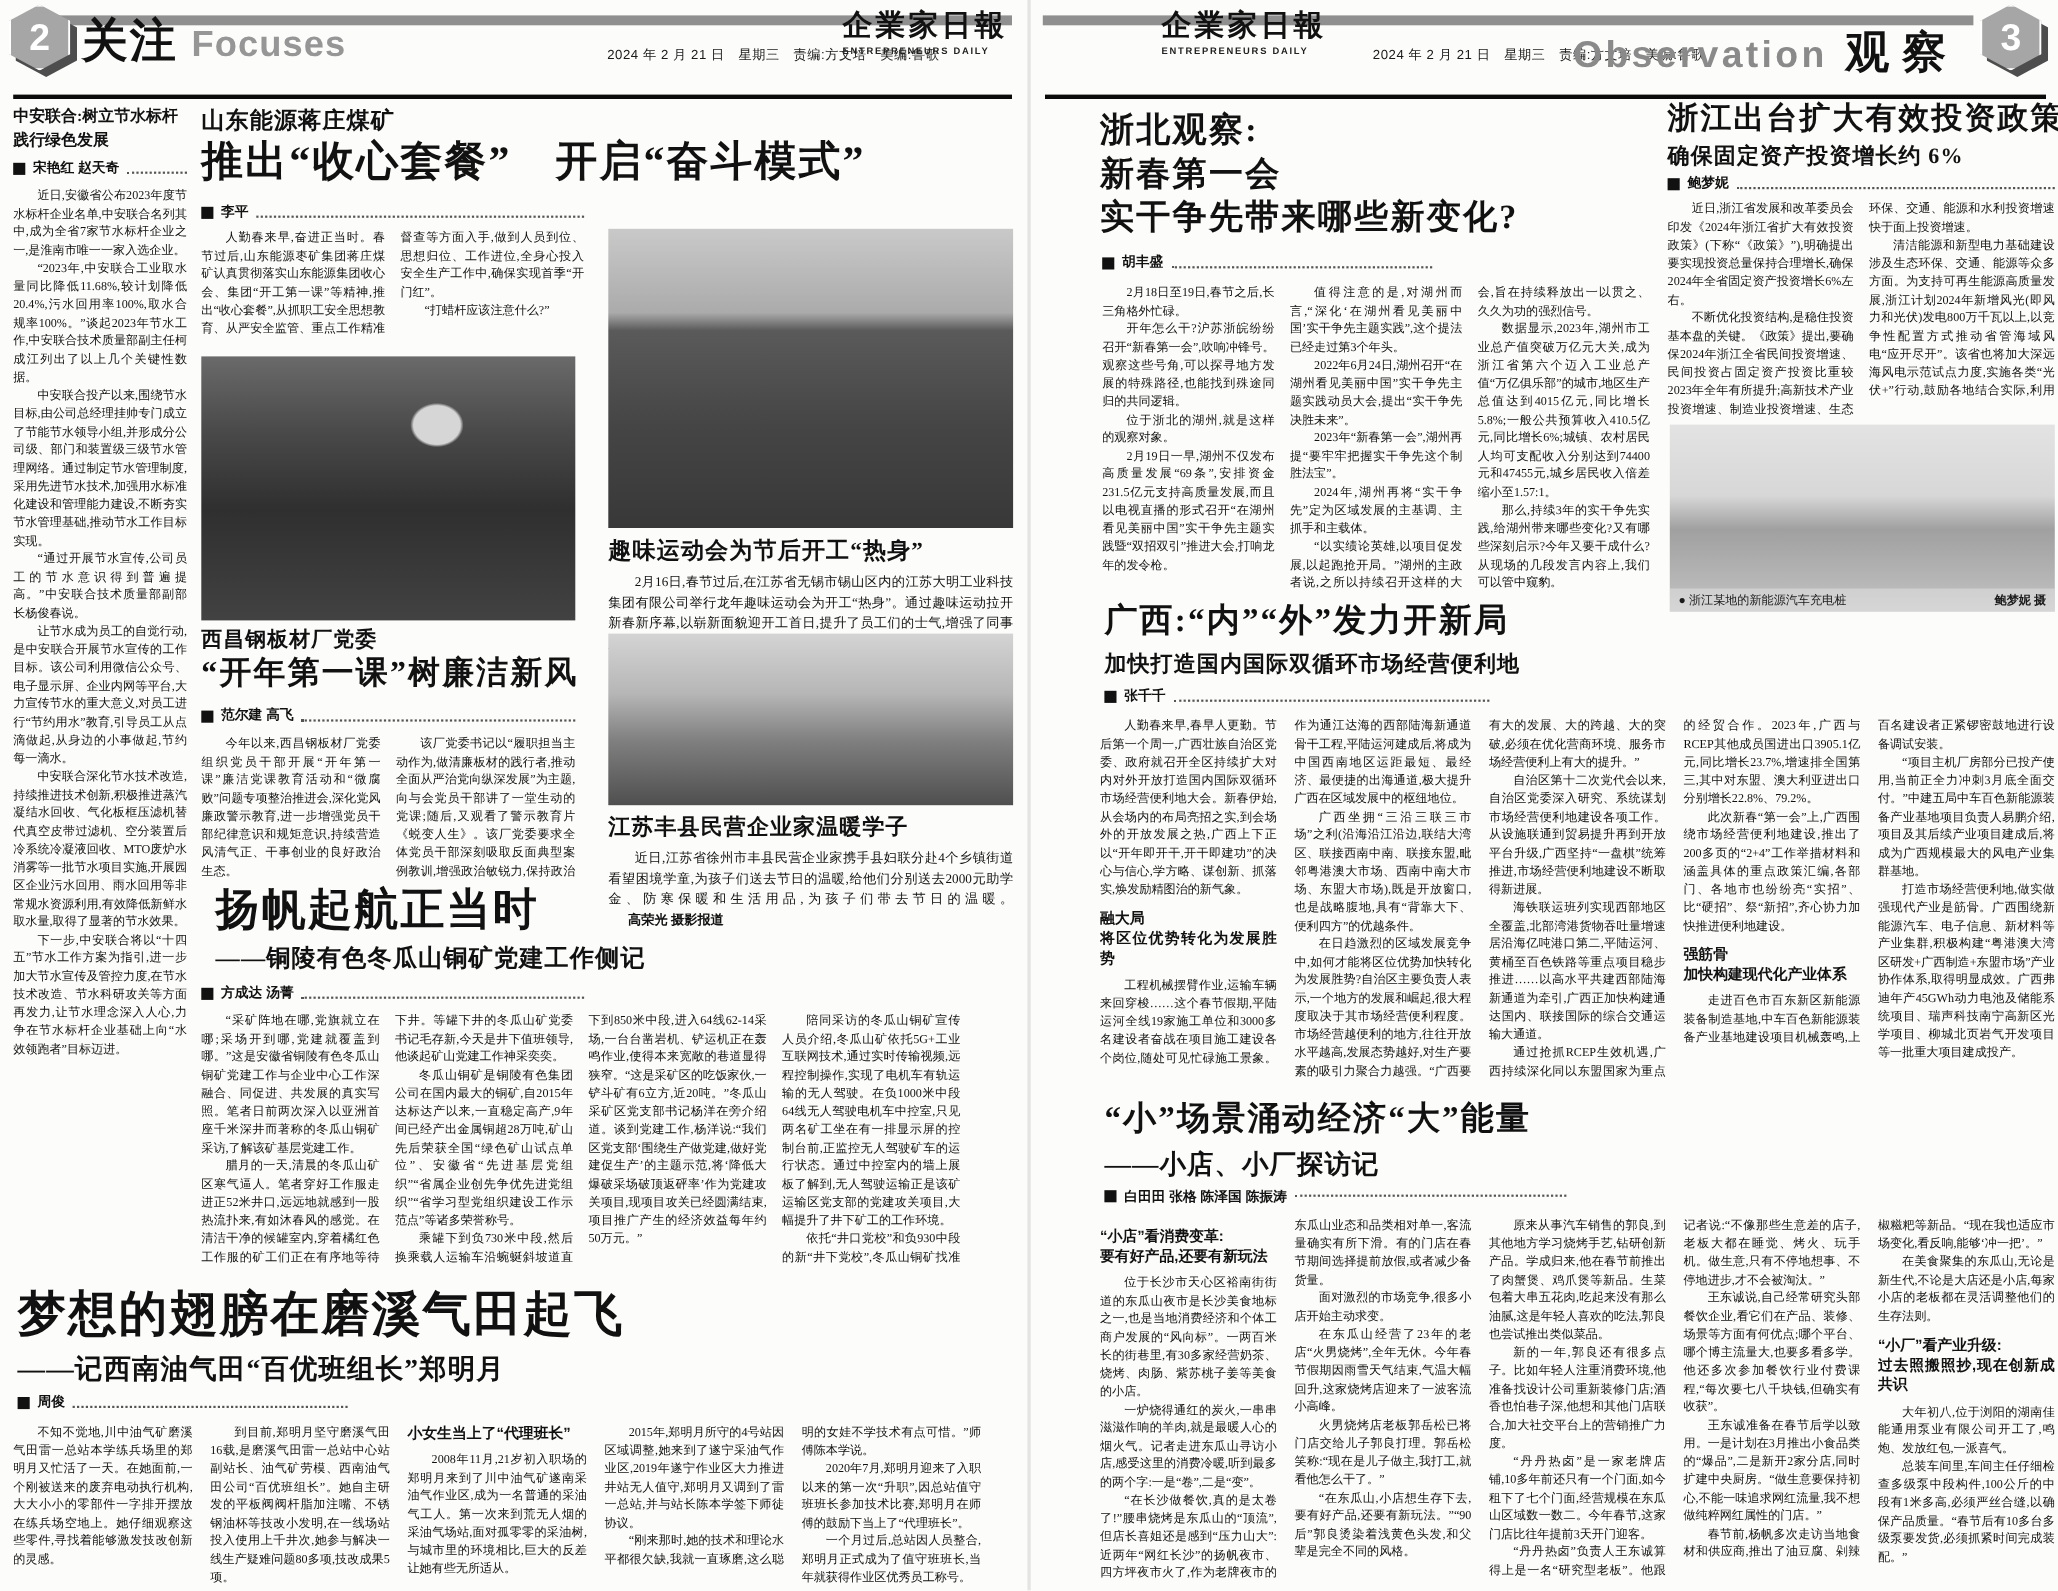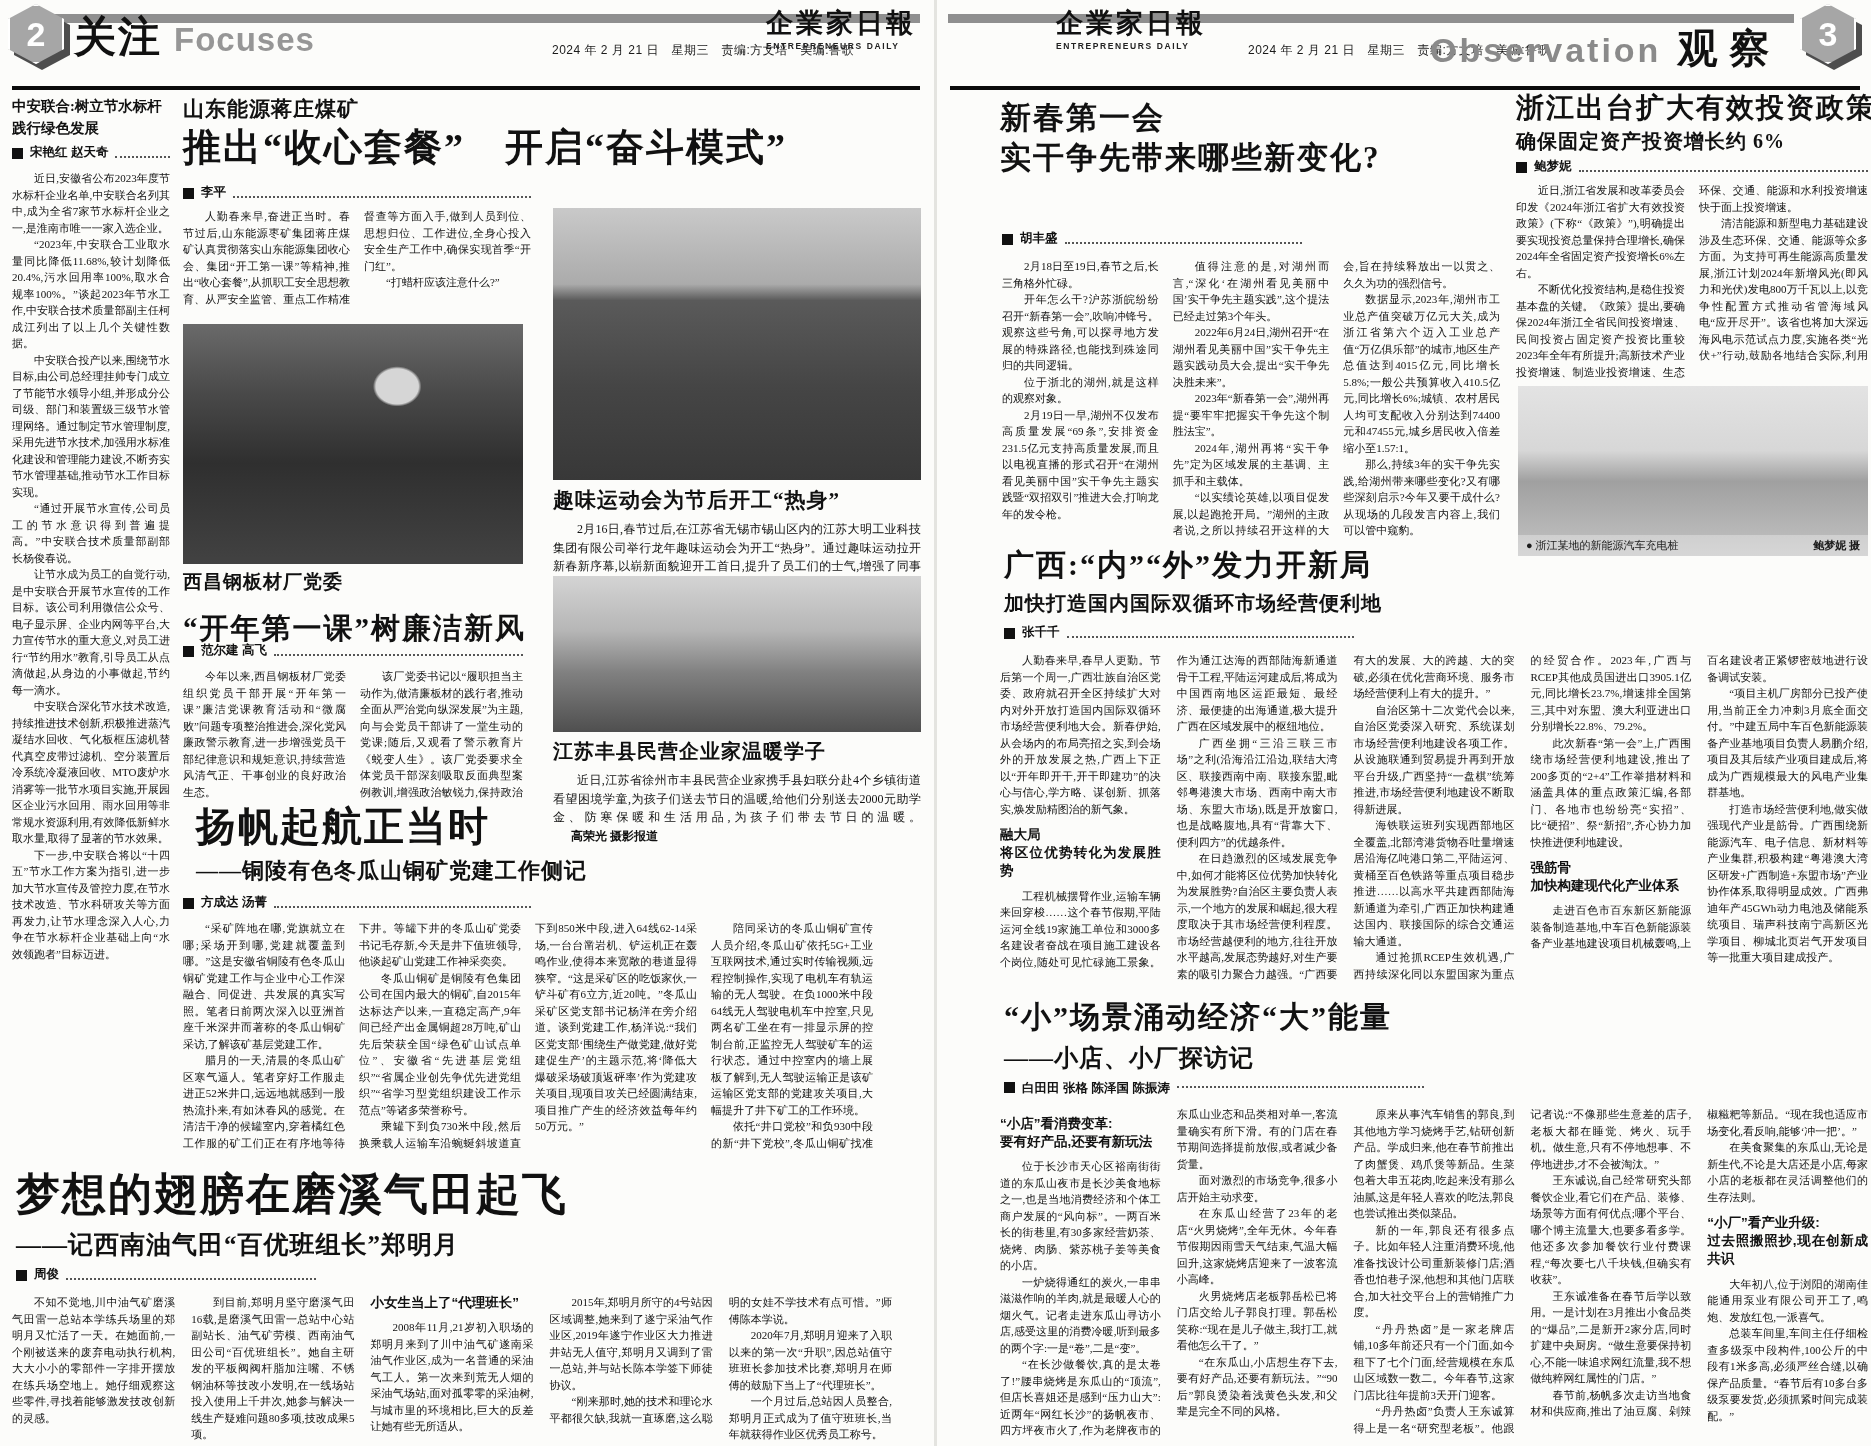--- a/index.html
+++ b/index.html
@@ -121,21 +121,21 @@
     <span>李平</span>
     <span class="dots"></span>
   </div>
   <div class="abs body-text cols-2" style="left:183px;top:208px;width:348px;height:110px;">
       <p class="para">人勤春来早,奋进正当时。春节过后,山东能源枣矿集团蒋庄煤矿认真贯彻落实山东能源集团收心会、集团“开工第一课”等精神,推出“收心套餐”,从抓职工安全思想教育、从严安全监管、重点工作精准督查等方面入手,做到人员到位、思想归位、工作进位,全身心投入安全生产工作中,确保实现首季“开门红”。</p>
       <p class="para">“打蜡杆应该注意什么?”</p>
     </div>
   <div class="photo photo-meeting" style="left:183px;top:324px;width:340px;height:240px;"></div>
 
   <div class="abs kicker small" style="left:183px;top:572px;">西昌钢板材厂党委</div>
-  <div class="abs h-xl" style="left:183px;top:596px;font-size:29px;margin-top:16px;">“开年第一课”树廉洁新风</div>
+  <div class="abs h-xl" style="left:183px;top:596px;font-size:29px;">“开年第一课”树廉洁新风</div>
   <div class="abs byline" style="left:183px;top:642px;width:340px;">
     <span class="sq"></span>
     <span>范尔建  高飞</span>
     <span class="dots"></span>
   </div>
   <div class="abs body-text cols-2" style="left:183px;top:668px;width:340px;height:132px;">
       <p class="para">今年以来,西昌钢板材厂党委组织党员干部开展“开年第一课”廉洁党课教育活动和“微腐败”问题专项整治推进会,深化党风廉政警示教育,进一步增强党员干部纪律意识和规矩意识,持续营造风清气正、干事创业的良好政治生态。</p>
       <p class="para">该厂党委书记以“履职担当主动作为,做清廉板材的践行者,推动全面从严治党向纵深发展”为主题,向与会党员干部讲了一堂生动的党课;随后,又观看了警示教育片《蜕变人生》。该厂党委要求全体党员干部深刻吸取反面典型案例教训,增强政治敏锐力,保持政治清醒,坚定思想定力,做好“一岗双责”,树牢职责;筑牢底线思维,扣好第一粒扣子,把敬畏和规矩立于心中,警惕温水煮青蛙式“围猎”,确保不踏出错误的第一步;号召党员干部以敢于斗争、自我革命的精神,开拓进取,担当有为、廉洁从业,真正把党风廉政教育意识转化为抓执行、促工作的实际行动。</p>
     </div>
 
@@ -199,20 +199,21 @@
     <div class="mast-en">ENTREPRENEURS DAILY</div>
   </div>
   <div class="abs dateline" style="left:310px;top:42px;">2024 年 2 月 21 日　星期三　责编:方文培　美编:鲁歌</div>
   <div class="abs obs-wrap" style="left:492px;top:28px;">
     <span class="obs-en">Observation</span>
     <span class="obs-cn">观察</span>
   </div>
   <div class="rule" style="left:12px;top:86px;width:910px;"></div>
 
   <div class="abs" style="left:62px;top:98px;">
+    <div class="h-line">浙北观察:</div>
     <div class="h-line">新春第一会</div>
     <div class="h-line">实干争先带来哪些新变化?</div>
   </div>
   <div class="abs byline" style="left:64px;top:230px;width:300px;">
     <span class="sq"></span>
     <span>胡丰盛</span>
     <span class="dots"></span>
   </div>
   <div class="abs body-text cols-3" style="left:64px;top:258px;width:498px;height:282px;">
       <p class="para">2月18日至19日,春节之后,长三角格外忙碌。</p>

